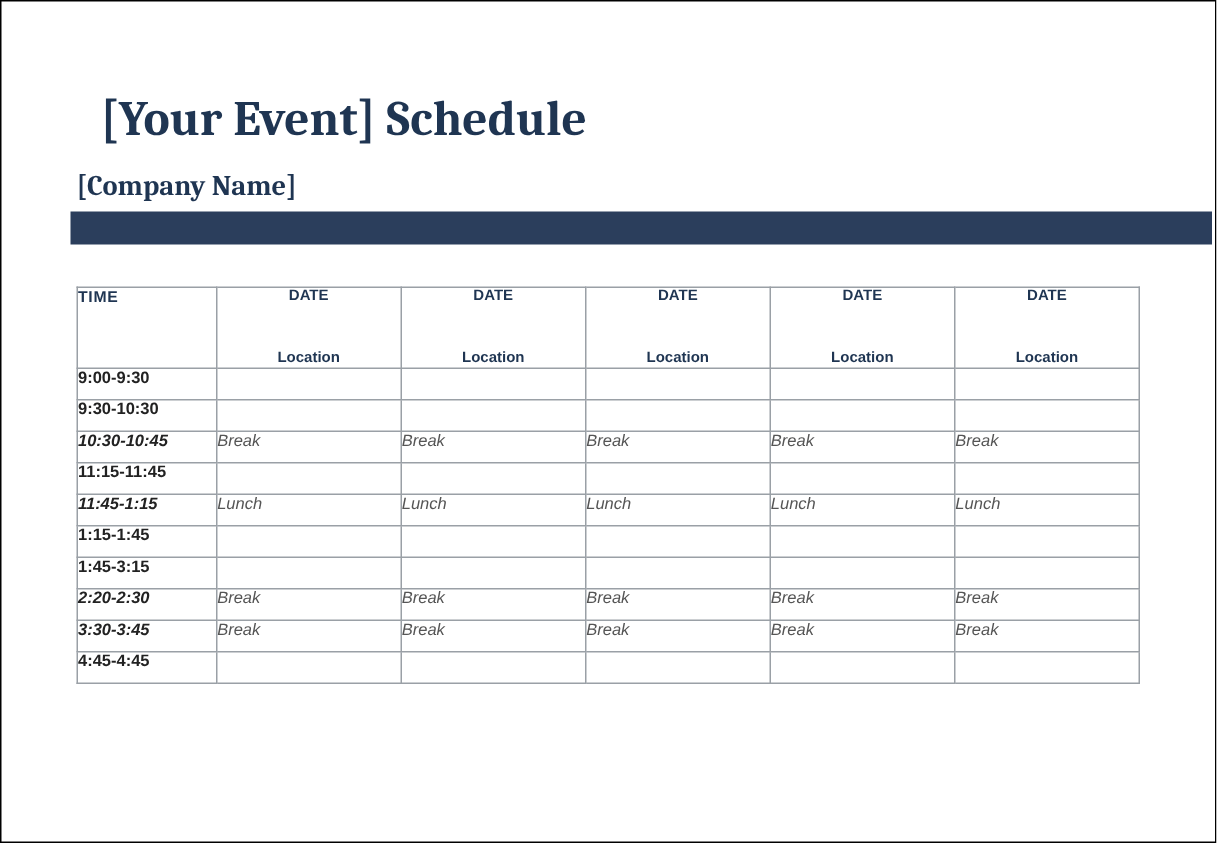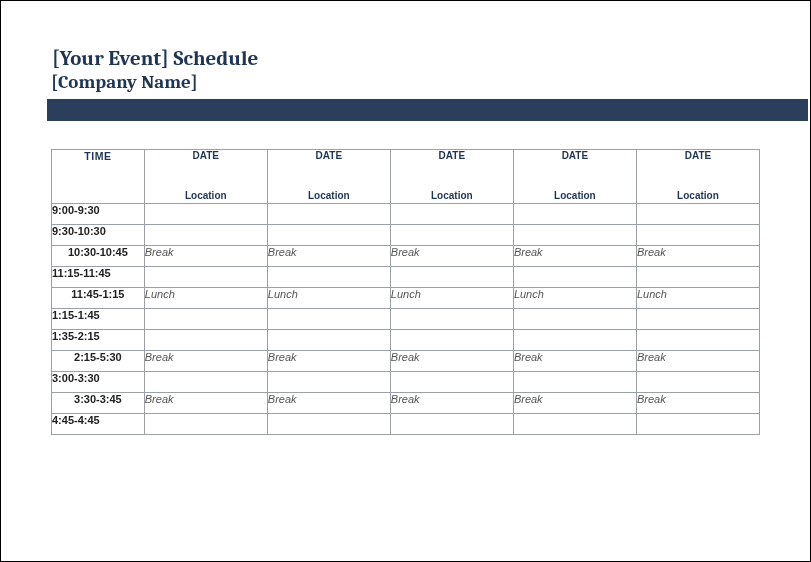--- a/index.html
+++ b/index.html
@@ -13,24 +13,24 @@
     box-sizing: border-box;
     width: 811px;
     height: 562px;
     border: 1px solid #000;
     background: #fff;
     position: relative;
     padding: 45px 50px 30px 50px;
   }
   .title {
     font-family: "Cambria", "Georgia", serif;
-    font-size: 21px;
-    font-weight: 700;
-    color: #1f3552;
-    margin: 1px;
+    font-size: 33px;
+    font-weight: 700;
+    color: #1f3552;
+    margin: 16px;
     line-height: 1.1;
   }
   .subtitle {
     font-family: "Cambria", "Georgia", serif;
     font-size: 19px;
     font-weight: 700;
     color: #1f3552;
     margin: 2px 0 0 0;
     line-height: 1.1;
   }
@@ -54,21 +54,21 @@
     border: 1px solid #9aa0a6;
     vertical-align: top;
     padding: 0;
     height: 20px;
   }
   col.timecol { width: 92px; }
   col.daycol  { width: 122px; }
 
   .hdr-time {
     height: 40px;
-    text-align: center;
+    text-align: left;
     vertical-align: middle;
     font-weight: 700;
     color: #1f3552;
     font-size: 10.5px;
     letter-spacing: 0.5px;
   }
   .hdr-day {
     padding: 3px 6px 2px 6px;
     color: #1f3552;
     font-weight: 700;
@@ -81,22 +81,22 @@
     margin-top: 28px;
   }
 
   td.time {
     font-weight: 700;
     font-size: 11px;
     padding: 2px 4px 2px 2px;
     white-space: nowrap;
   }
   td.time.italic {
+    font-style: italic;
     font-weight: 600;
-    text-align: center;
   }
   td.slot {
     font-style: italic;
     color: #555;
     font-size: 11px;
     padding: 2px 0 2px 10px;
   }
 </style>
 </head>
 <body>
@@ -186,42 +186,34 @@
         </tr>
         <tr>
           <td class="time">1:15-1:45</td>
           <td class="slot"></td>
           <td class="slot"></td>
           <td class="slot"></td>
           <td class="slot"></td>
           <td class="slot"></td>
         </tr>
         <tr>
-          <td class="time">1:35-2:15</td>
-          <td class="slot"></td>
-          <td class="slot"></td>
-          <td class="slot"></td>
-          <td class="slot"></td>
-          <td class="slot"></td>
-        </tr>
-        <tr>
-          <td class="time italic">2:15-5:30</td>
-          <td class="slot">Break</td>
-          <td class="slot">Break</td>
-          <td class="slot">Break</td>
-          <td class="slot">Break</td>
-          <td class="slot">Break</td>
-        </tr>
-        <tr>
-          <td class="time">3:00-3:30</td>
-          <td class="slot"></td>
-          <td class="slot"></td>
-          <td class="slot"></td>
-          <td class="slot"></td>
-          <td class="slot"></td>
+          <td class="time">1:45-3:15</td>
+          <td class="slot"></td>
+          <td class="slot"></td>
+          <td class="slot"></td>
+          <td class="slot"></td>
+          <td class="slot"></td>
+        </tr>
+        <tr>
+          <td class="time italic">2:20-2:30</td>
+          <td class="slot">Break</td>
+          <td class="slot">Break</td>
+          <td class="slot">Break</td>
+          <td class="slot">Break</td>
+          <td class="slot">Break</td>
         </tr>
         <tr>
           <td class="time italic">3:30-3:45</td>
           <td class="slot">Break</td>
           <td class="slot">Break</td>
           <td class="slot">Break</td>
           <td class="slot">Break</td>
           <td class="slot">Break</td>
         </tr>
         <tr>

